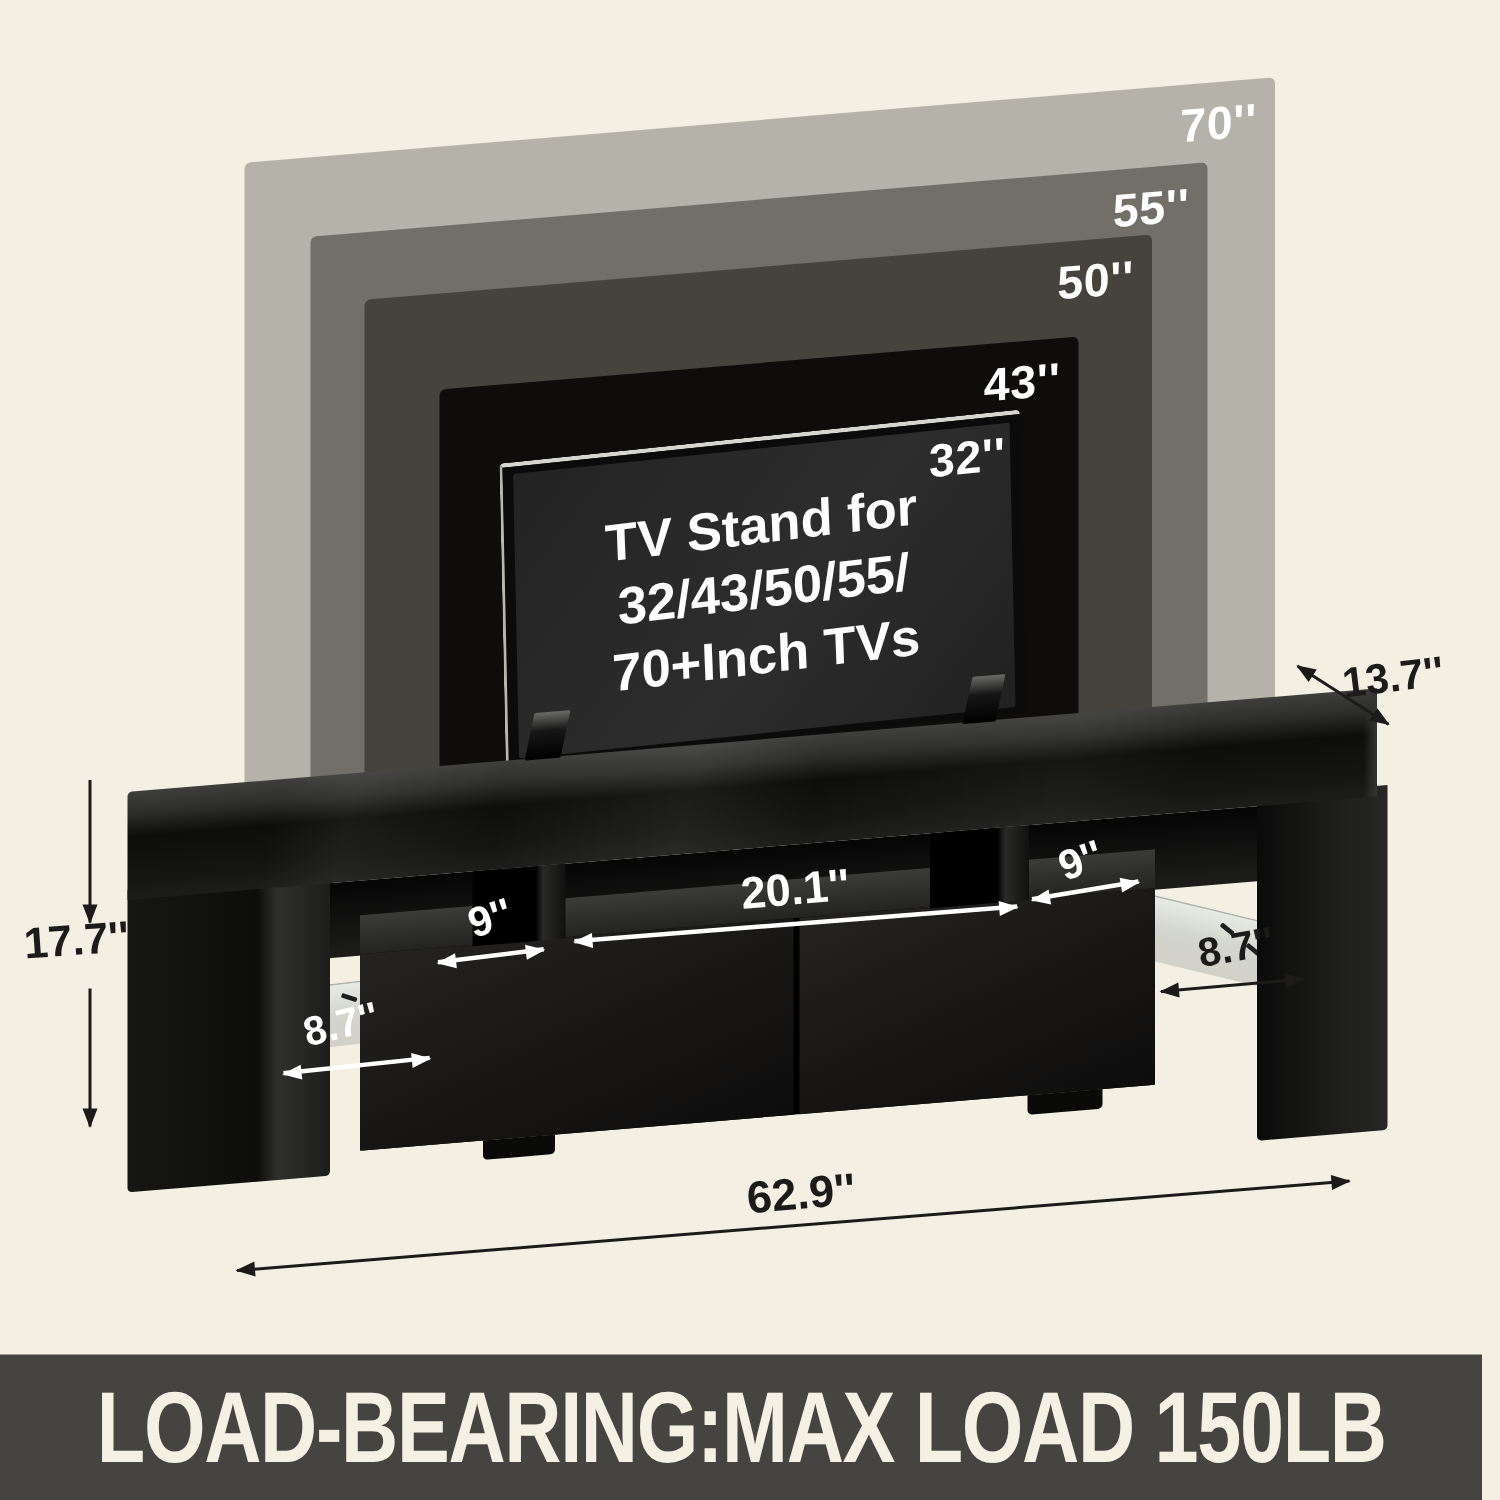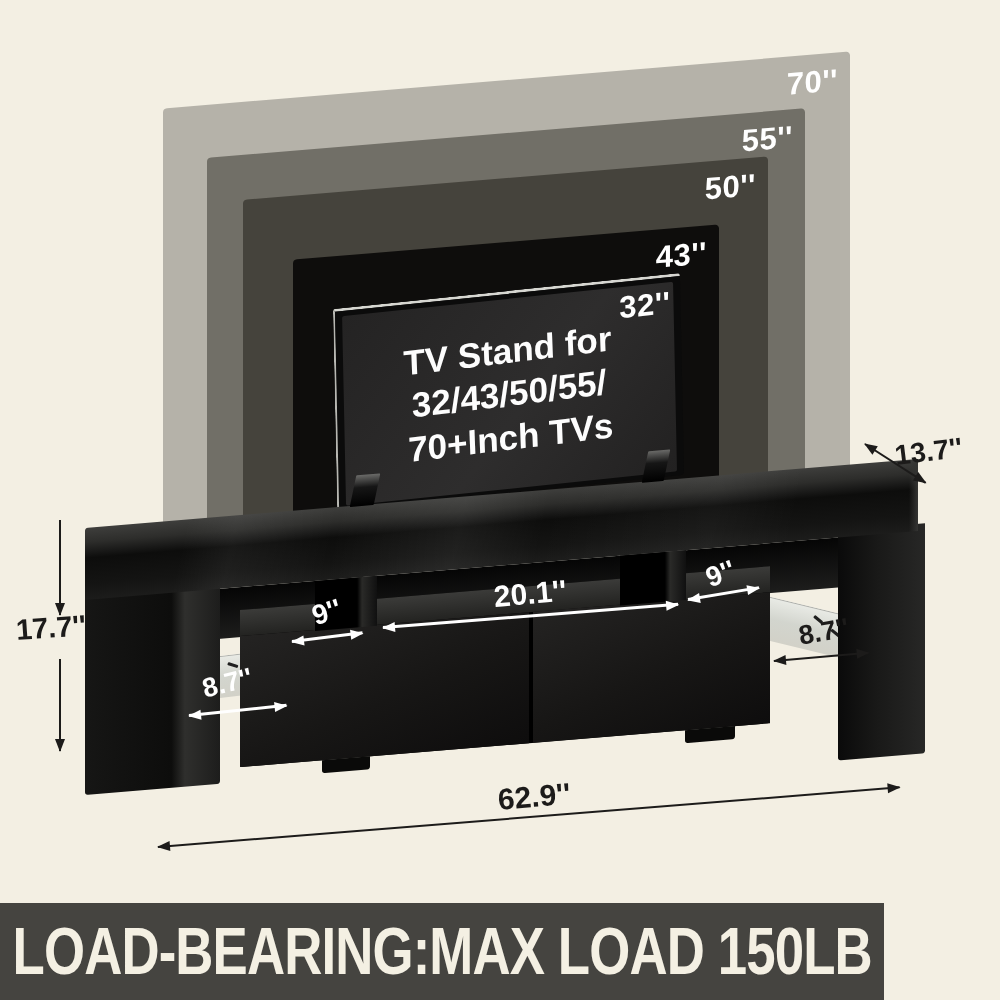--- a/index.html
+++ b/index.html
@@ -91,21 +91,21 @@
   .a-r9{left:688px;top:598px;width:72px;transform:rotate(-9.5deg);height:3px;}
   .l-r9{left:707px;top:563px;font-size:28px;transform:rotate(-20deg);}
   .a-gl{left:189px;top:714px;width:98px;transform:rotate(-6deg);height:3px;}
   .l-gl{left:203px;top:674px;font-size:27px;transform:rotate(-14deg);}
   .a-gr{left:774px;top:660px;width:95px;transform:rotate(-5deg);}
   .l-gr{left:799px;top:621px;font-size:27px;transform:rotate(-10deg);}
   .a-total{left:158px;top:846px;width:744px;transform:rotate(-4.6deg);}
   .l-total{left:498px;top:783px;font-size:30px;transform:rotate(-5deg);}
 
   
-  .banner{left:0;top:903px;width:884px;height:97px;background:#454440;
+  .banner{left:0;top:903px;width:988px;height:97px;background:#454440;
           display:flex;align-items:center;justify-content:center;}
   .banner span{position:static;color:#f4f0e3;font-weight:700;font-size:60px;letter-spacing:-1px;
           transform:scale(.88,1.12);white-space:nowrap;}
 </style>
 </head>
 <body>
 
 <div class="stage">
 
   <div class="skew">

